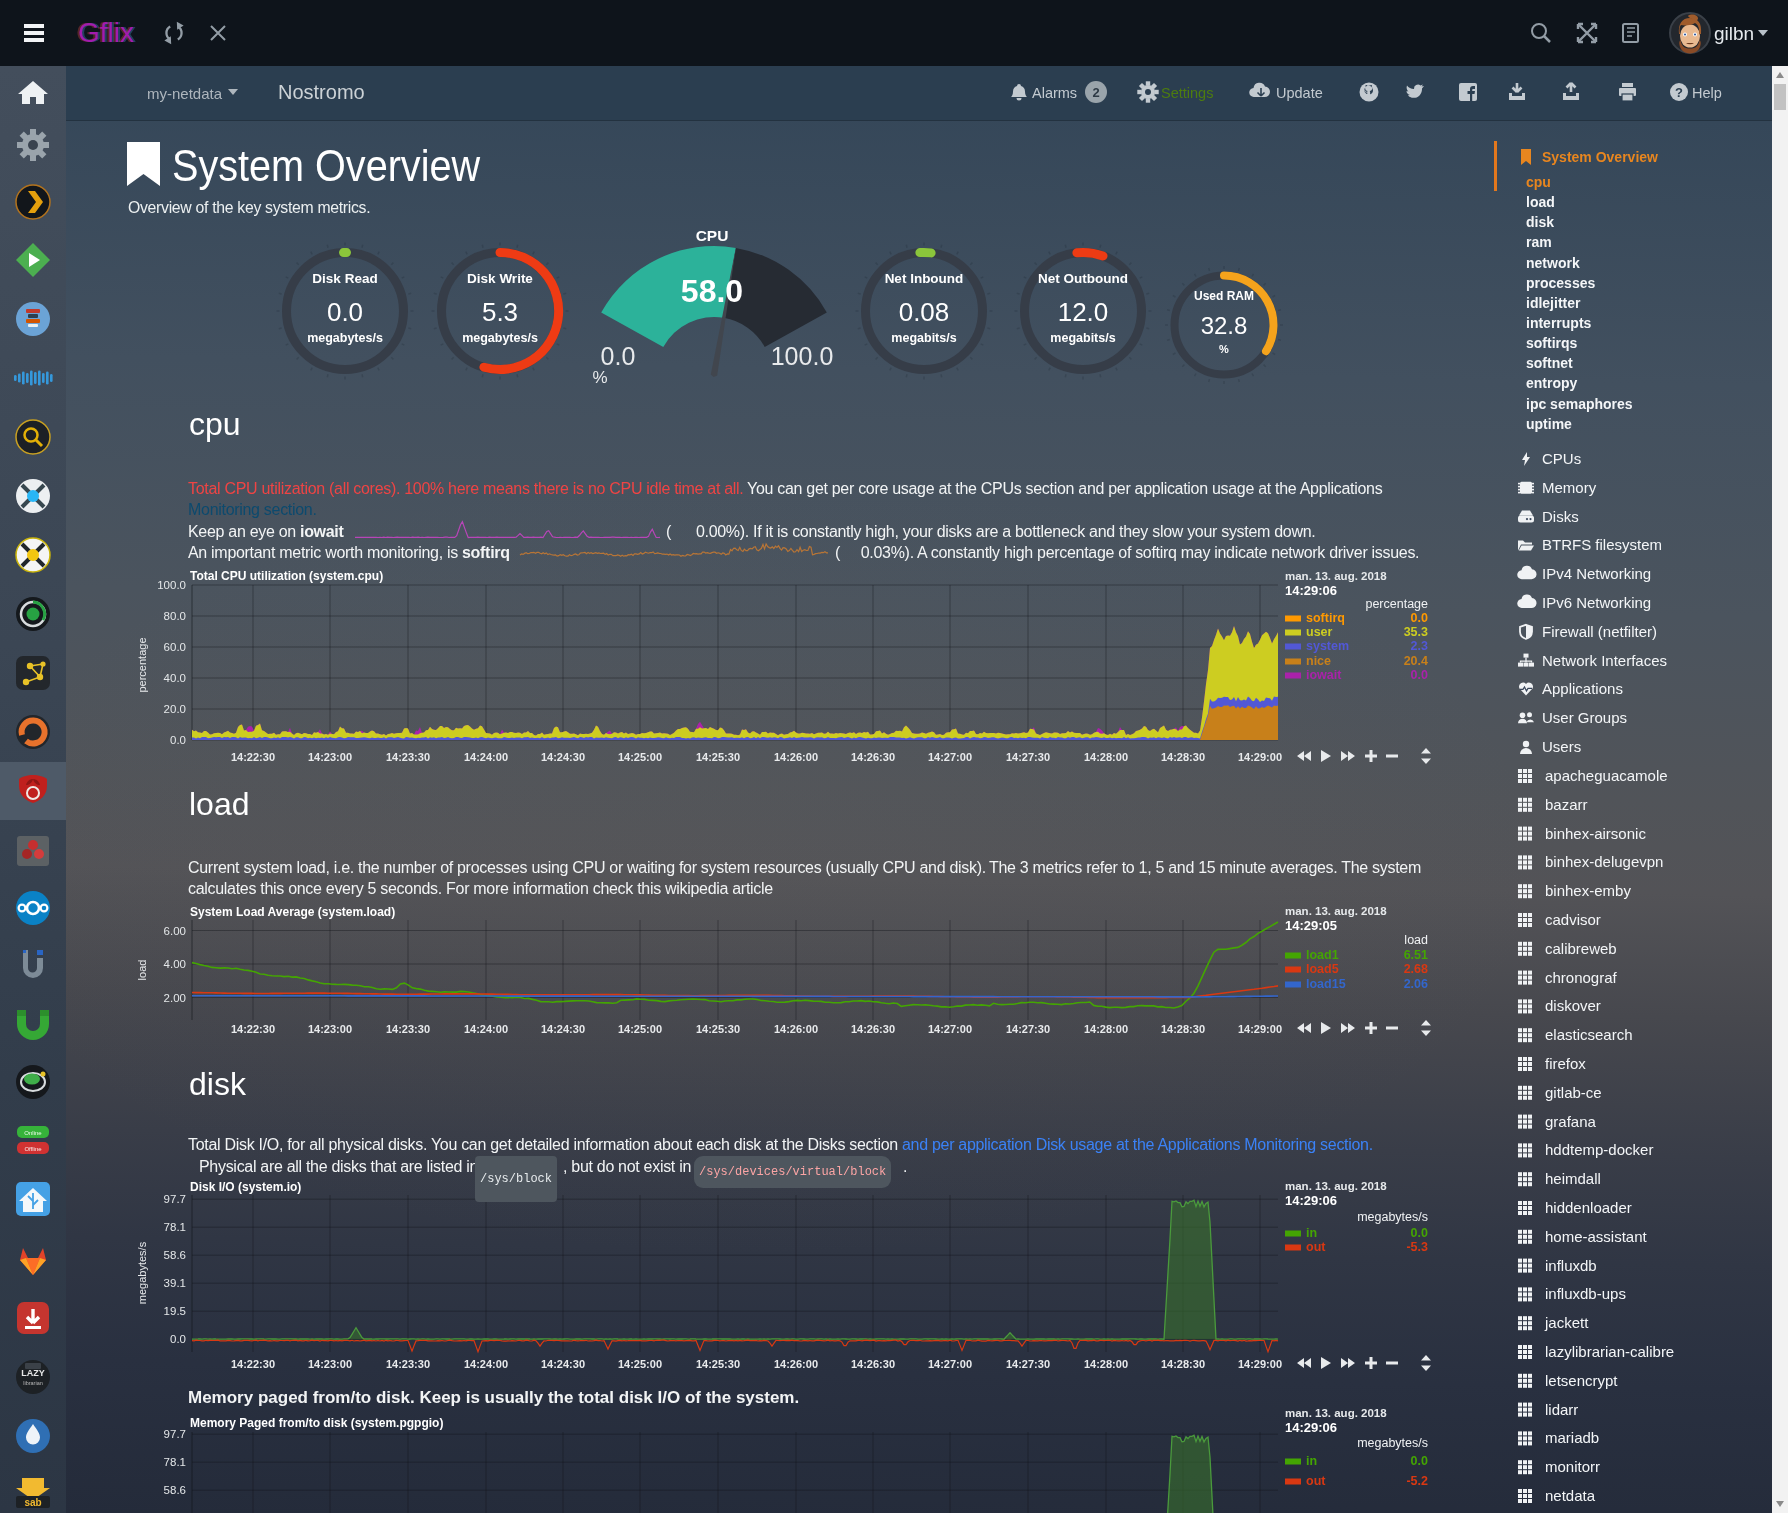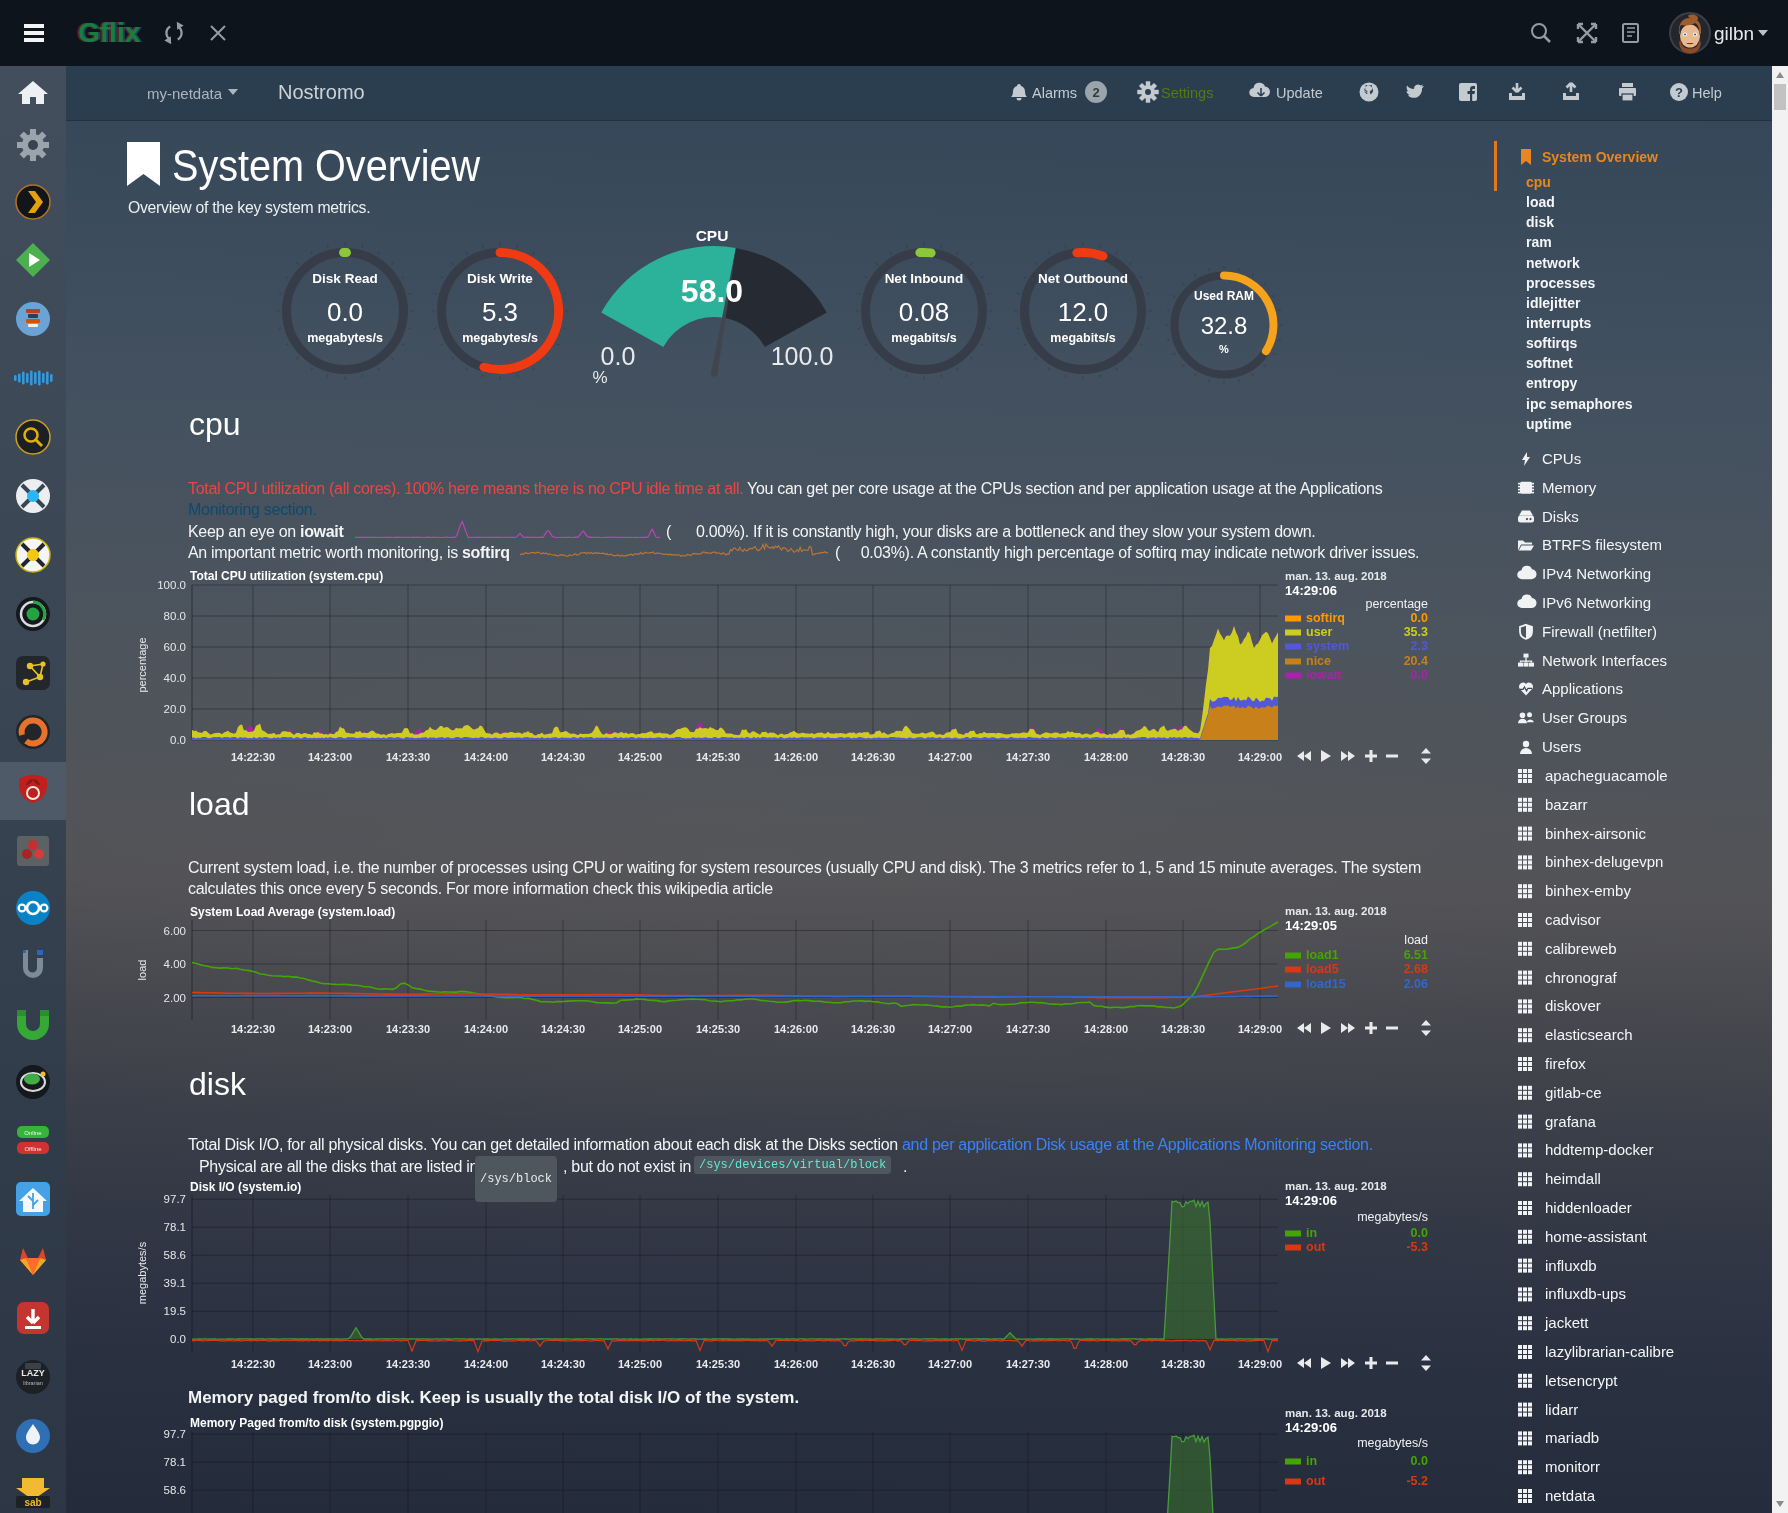--- a/index.html
+++ b/index.html
@@ -736,21 +736,21 @@
 <div class="abs" style="left:188px;top:859px;font-size:16px;letter-spacing:-0.3px;color:#f2f4f5;white-space:nowrap">Current system load, i.e. the number of processes using CPU or waiting for system resources (usually CPU and disk).</div>
 <div class="abs" style="left:989px;top:859px;font-size:16px;letter-spacing:-0.3px;color:#f2f4f5;white-space:nowrap">The 3 metrics refer to 1, 5 and 15 minute averages. The system</div>
 <div class="abs" style="left:188px;top:880px;font-size:16px;letter-spacing:-0.3px;color:#f2f4f5;white-space:nowrap">calculates this once every 5 seconds. For more information check this wikipedia article</div>
 
 <div class="abs" style="left:189px;top:1066px;font-size:32px;color:#ffffff">disk</div>
 <div class="abs" style="left:188px;top:1136px;font-size:16px;letter-spacing:-0.3px;color:#f2f4f5;white-space:nowrap">Total Disk I/O, for all physical disks. You can get detailed information about each disk at the Disks section</div>
 <div class="abs" style="left:902px;top:1136px;font-size:16px;letter-spacing:-0.3px;color:#3b82f6;white-space:nowrap">and per application Disk usage at the Applications Monitoring section.</div>
 <div class="abs" style="left:199px;top:1158px;font-size:16px;letter-spacing:-0.3px;color:#f2f4f5;white-space:nowrap">Physical are all the disks that are listed in</div>
 <div class="abs" style="left:475px;top:1156px;background:#4e565e;border-radius:4px;padding:16px 5px;font-family:'Liberation Mono',monospace;font-size:12px;color:#e8ecee;white-space:nowrap">/sys/block</div>
 <div class="abs" style="left:563px;top:1158px;font-size:16px;letter-spacing:-0.3px;color:#f2f4f5;white-space:nowrap">, but do not exist in</div>
-<div class="abs" style="left:694px;top:1156px;background:#4e565e;border-radius:3px;padding:2px 5px;font-family:'Liberation Mono',monospace;font-size:12px;color:#5eead4;white-space:nowrap">/sys/devices/virtual/block</div>
+<div class="abs" style="left:694px;top:1156px;background:#4e565e;border-radius:9px;padding:9px 5px;font-family:'Liberation Mono',monospace;font-size:12px;color:#fca5a5;white-space:nowrap">/sys/devices/virtual/block</div>
 <div class="abs" style="left:903px;top:1158px;font-size:16px;letter-spacing:-0.3px;color:#f2f4f5;white-space:nowrap">.</div>
 <div class="abs" style="left:188px;top:1388px;font-size:17px;font-weight:bold;color:#f2f4f5;white-space:nowrap">Memory paged from/to disk. Keep is usually the total disk I/O of the system.</div>
 
 <div class="abs" style="left:66px;top:66px;width:1706px;height:55px;background:#2b3e50;border-bottom:1px solid #233240"></div>
 <div class="abs" style="left:147px;top:85px;font-size:15px;color:#aeb6bd;white-space:nowrap">my-netdata</div>
 <div class="abs" style="left:278px;top:81px;font-size:20px;color:#ccd2d6">Nostromo</div>
 <div class="abs" style="left:1032px;top:85px;font-size:14.5px;color:#c3cad0">Alarms</div>
 <div class="abs" style="left:1161px;top:85px;font-size:14.5px;color:#4d7c0f">Settings</div>
 <div class="abs" style="left:1276px;top:85px;font-size:14.5px;color:#c3cad0">Update</div>
 <div class="abs" style="left:1692px;top:85px;font-size:14.5px;color:#c3cad0">Help</div>
@@ -787,21 +787,21 @@
     <circle cx="1679" cy="92" r="9" fill="#c3cad0"></circle>
     <text x="1679" y="97" text-anchor="middle" font-size="13" font-weight="bold" fill="#2b3e50" font-family="Liberation Sans">?</text>
   </svg>
 
 <div class="abs" style="left:0;top:0;width:1788px;height:66px;background:#0e141b"></div>
 <div class="abs" style="left:24px;top:24px;width:20px;height:18px">
   <div style="height:3.5px;background:#f2f4f6"></div>
     <div style="height:3.5px;background:#f2f4f6;margin-top:3.5px"></div>
     <div style="height:3.5px;background:#f2f4f6;margin-top:3.5px"></div>
 </div>
-<div class="abs" style="left:78px;top:17px;font-size:28px;font-weight:bold;color:#15803d;text-shadow:-2px 0 rgba(255,80,80,0.30), 2px 0 rgba(90,170,255,0.30)">Gflix</div>
+<div class="abs" style="left:78px;top:17px;font-size:28px;font-weight:normal;color:#a21caf;text-shadow:-2px 0 rgba(255,80,80,0.30), 2px 0 rgba(90,170,255,0.30)">Gflix</div>
 <div class="abs" style="left:1714px;top:23px;font-size:19px;color:#e6eaee">gilbn</div>
 <svg class="abs" style="left:0;top:0" width="1788" height="66" viewBox="0 0 1788 66">
     <path d="M 170.2 39.5 A 7.5 7.5 0 0 1 170.2 26.5" fill="none" stroke="#939da6" stroke-width="2.3"></path>
     <path d="M 177.8 26.5 A 7.5 7.5 0 0 1 177.8 39.5" fill="none" stroke="#939da6" stroke-width="2.3"></path>
     <path d="M176.8 21.8 L183.6 25.6 L177.2 29.8 Z" fill="#939da6"></path>
     <path d="M171.2 44.2 L164.4 40.4 L170.8 36.2 Z" fill="#939da6"></path>
     <path d="M211 26 L225 40 M225 26 L211 40" stroke="#939da6" stroke-width="2"></path>
     <circle cx="1539" cy="31" r="7" fill="none" stroke="#939da6" stroke-width="2"></circle>
     <line x1="1544" y1="36" x2="1550" y2="42" stroke="#939da6" stroke-width="2.5"></line>
     <path d="M1578 24 L1596 42 M1596 24 L1578 42" stroke="#939da6" stroke-width="2.4"></path>

